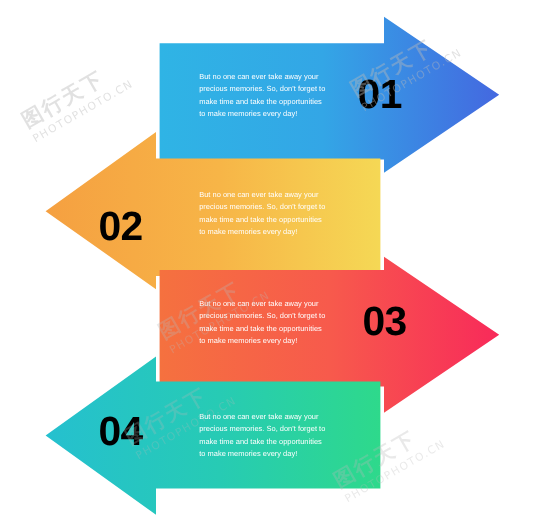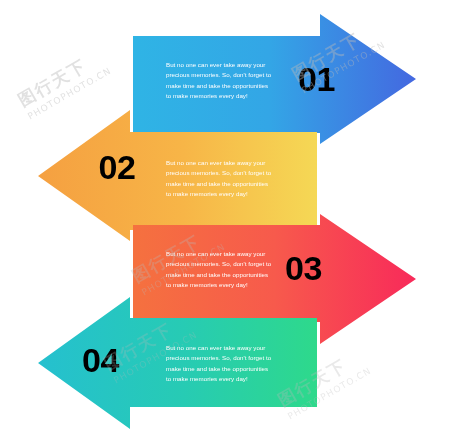--- a/index.html
+++ b/index.html
@@ -56,26 +56,26 @@
     font-weight: 700;
     letter-spacing: -0.5px;
     line-height: 1;
   }
 
   
   .content-1 { left: 166px; top: 60px; width: 130px; }
   .num-1 { left: 298px; top: 62px; width: 70px; }
 
   
-  .num-2 { left: 82px; top: 150px; width: 70px; justify-content: center; }
+  .num-2 { left: 82px; top: 172px; width: 70px; }
   .content-2 { left: 166px; top: 158px; width: 130px; }
 
   
   .content-3 { left: 166px; top: 249px; width: 130px; }
-  .num-3 { left: 285px; top: 251px; width: 70px; }
+  .num-3 { left: 302px; top: 251px; width: 70px; }
 
   
   .num-4 { left: 82px; top: 343px; width: 70px; text-align: center; }
   .content-4 { left: 166px; top: 343px; width: 130px; }
 
   
   .watermark {
     position: absolute;
     color: #b9b9b9;
     opacity: 0.42;

